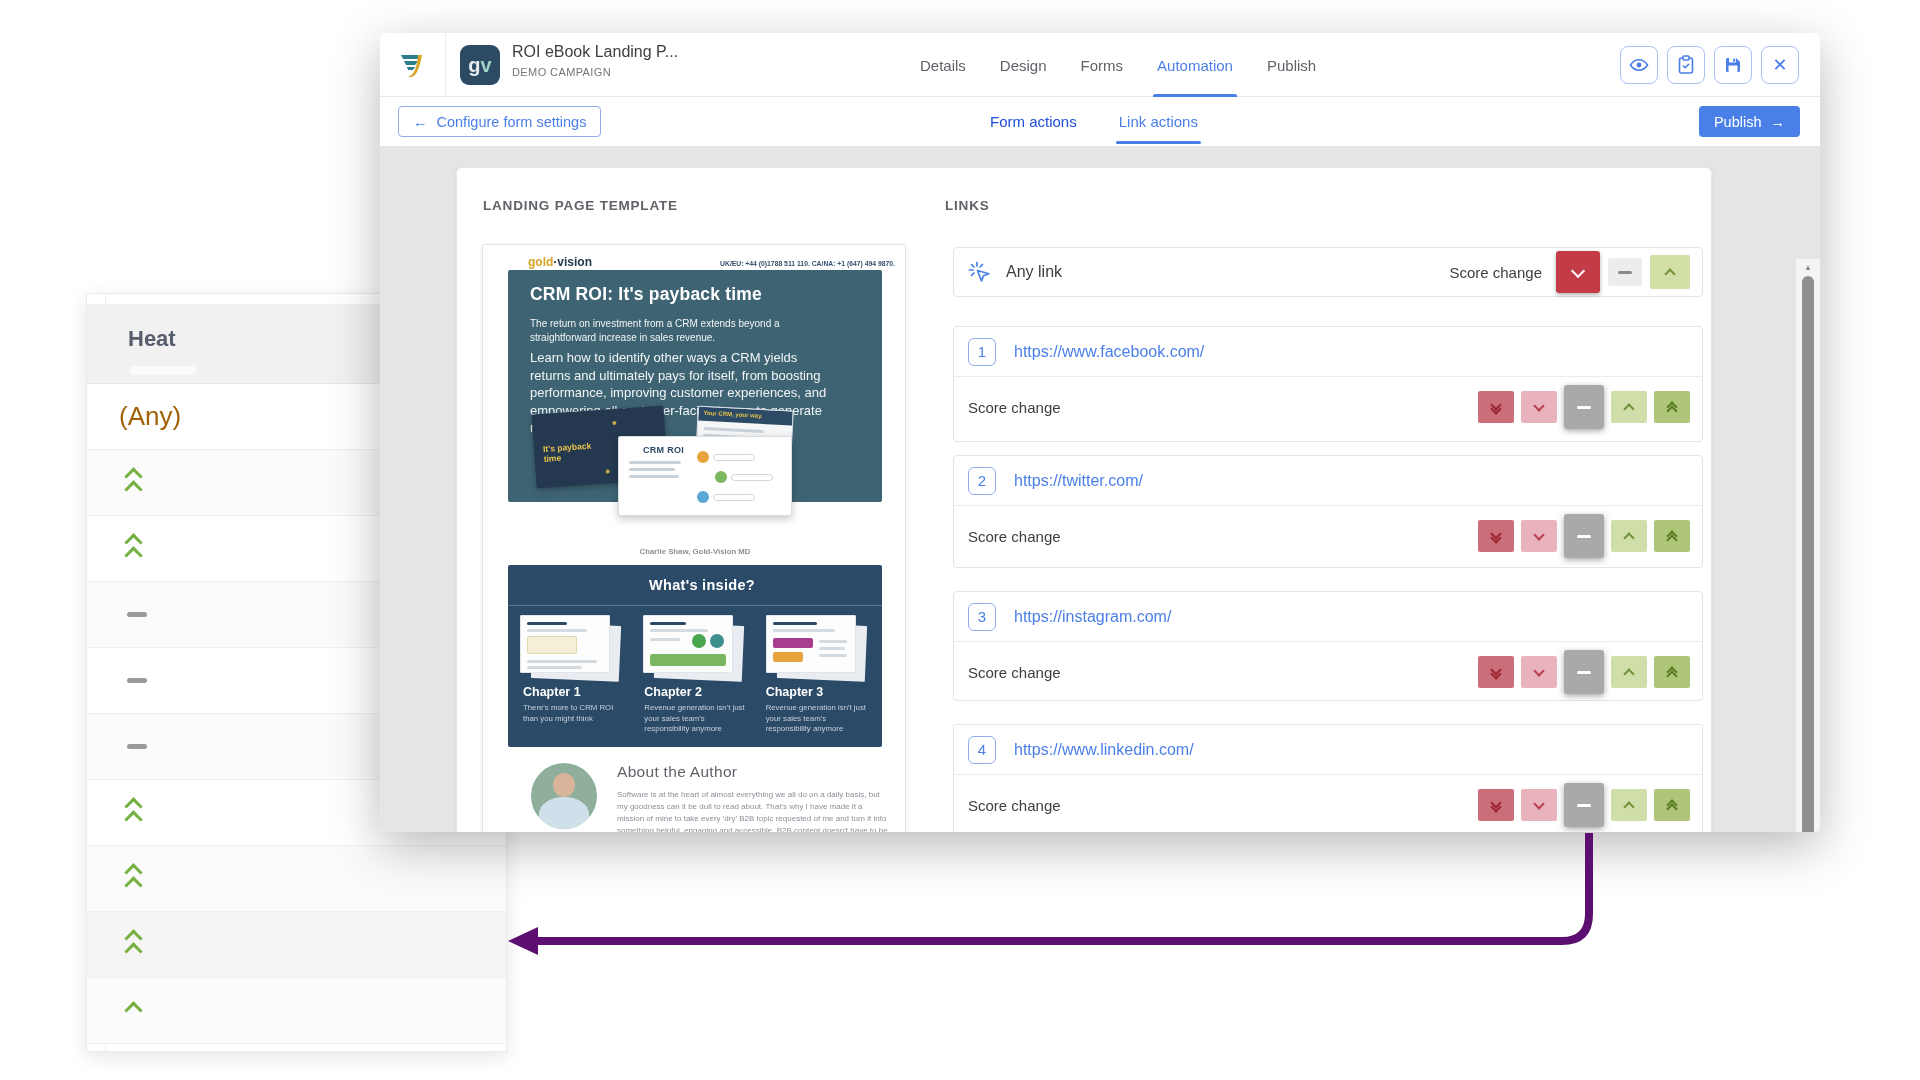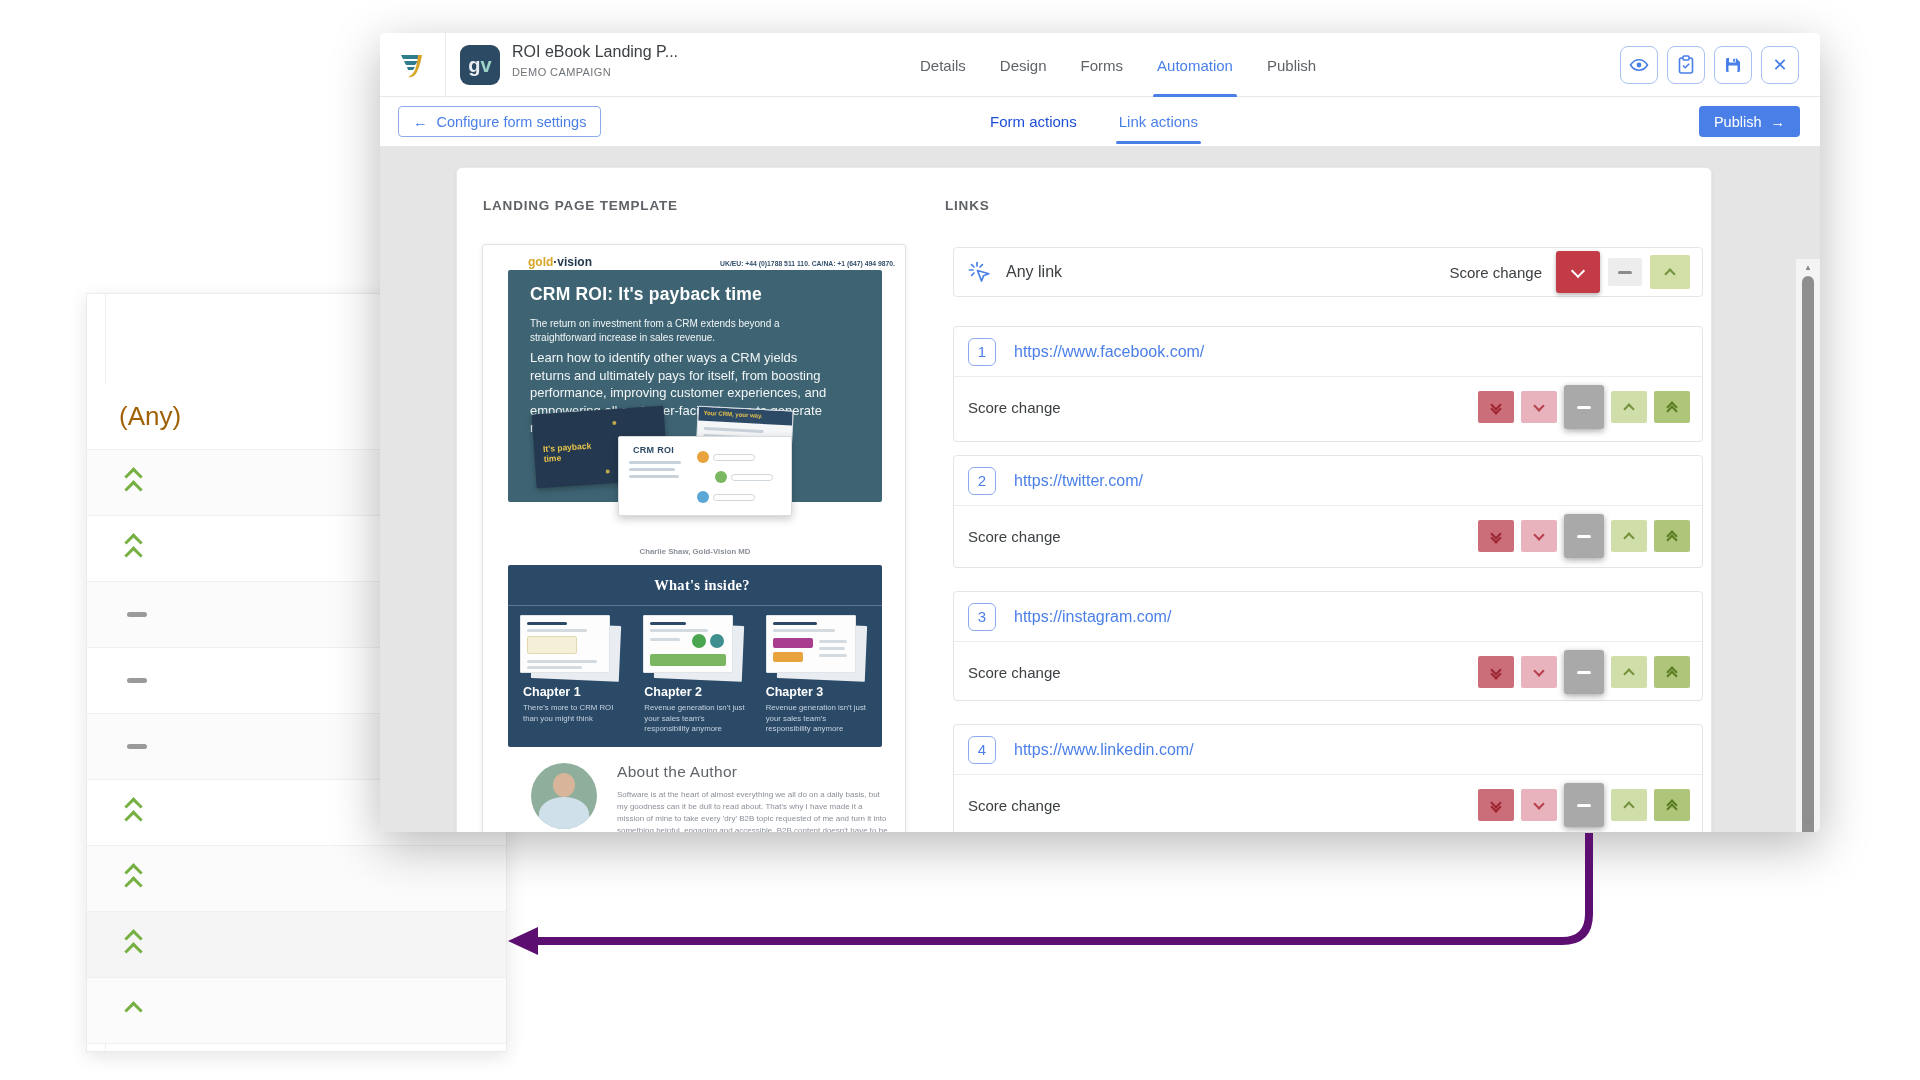--- a/index.html
+++ b/index.html
@@ -82,32 +82,32 @@
     border-radius:2px; box-shadow:0 2px 6px rgba(0,0,0,.3); overflow:hidden; }
   .cg1-txt { position:absolute; left:9px; top:30px; font-size:8.5px; font-weight:bold; color:#e8c34a; line-height:1.2; width:60px; }
   .cg1-dot { position:absolute; width:4px; height:4px; border-radius:50%; background:#e8c34a; opacity:.8; }
   .cg2 { position:absolute; left:170px; top:0px; width:96px; height:72px; background:#f4f6f8; transform:rotate(3deg);
     border:1px solid #d8dee4; border-radius:2px; overflow:hidden; }
   .cg2-head { position:absolute; left:0; top:0; right:0; height:14px; background:#2c4a66; }
   .cg2-txt { position:absolute; left:5px; top:3px; font-size:6px; font-weight:bold; color:#e8c34a; }
   .cg-line { position:absolute; height:3px; background:#c9d2da; border-radius:2px; }
   .cg3 { position:absolute; left:92px; top:28px; width:174px; height:80px; background:#ffffff; border:1px solid #d8dde2;
     border-radius:2px; box-shadow:0 3px 8px rgba(0,0,0,.22); overflow:hidden; }
-  .cg3-title { position:absolute; left:14px; top:8px; font-size:9px; font-weight:bold; color:#2c4a66; letter-spacing:.3px; }
+  .cg3-title { position:absolute; left:24px; top:8px; font-size:9px; font-weight:bold; color:#2c4a66; letter-spacing:.3px; }
   .cg3-row { position:absolute; display:flex; align-items:center; gap:4px; }
   .cg3-circ { width:12px; height:12px; border-radius:50%; }
   .cg3-pill { width:42px; height:7px; border-radius:4px; border:1px solid #cfd6dc; background:#fff; }
 
   .quote { position:absolute; left:22px; top:270px; width:380px; text-align:center; font-style:italic;
     font-size:9.5px; line-height:1.4; color:#6a6f76; }
   .quote b { color:#3f444b; }
   .quote-attr { position:absolute; left:22px; top:302px; width:380px; text-align:center; font-size:7.8px; color:#8a9097; font-weight:bold; font-style:normal; }
 
   .inside { position:absolute; left:25px; top:320px; width:374px; height:182px; background:#2b4a68; border-radius:2px; }
-  .inside-h { position:absolute; left:14px; right:0; top:12px; text-align:center; color:#fff; font-size:14.5px; font-weight:bold; letter-spacing:.3px;font-family:Liberation Serif, serif; }
+  .inside-h { position:absolute; left:14px; right:0; top:12px; text-align:center; color:#fff; font-size:14.5px; font-weight:bold; letter-spacing:.3px; }
   .inside-hr { position:absolute; left:0; right:0; top:40px; border-top:1px solid rgba(255,255,255,.25); }
   .thumb { position:absolute; top:50px; width:112px; height:66px; }
   .thumb .tb-back { position:absolute; left:16px; top:9px; width:88px; height:56px; background:#e9edf1; transform:rotate(2.5deg); border-radius:1px; }
   .thumb .tb-front { position:absolute; left:4px; top:0px; width:90px; height:58px; background:#fdfdfd; border:1px solid #e0e5ea; border-radius:1px; overflow:hidden; }
   .tb-line { position:absolute; height:3px; background:#d3dae0; border-radius:2px; }
   .tb-accent { position:absolute; border-radius:2px; }
   .chapters { position:absolute; left:0; top:120px; width:364px; display:flex; }
   .chapter { width:118px; margin-left:15px; }
   .ch-title { font-size:12.5px; font-weight:bold; color:#ffffff; }
   .ch-text { margin-top:4px; font-size:7.8px; line-height:1.35; color:#c6d2de; }
@@ -167,20 +167,24 @@
   
   .arrow-svg { position:absolute; left:0; top:0; width:1920px; height:1080px; z-index:20; pointer-events:none; }
 </style>
 </head>
 <body>
 
 <div id="stage">
 
   <div class="heat-panel">
     <div class="heat-colline"></div>
+    <div class="heat-header">
+      <div class="heat-title">Heat</div>
+      <div class="heat-ghost"></div>
+    </div>
     <div class="heat-rows">
       <div class="heat-row">
         <span class="heat-any">(Any)</span>
       </div>
       <div class="heat-row">
         <span class="k-stack">
             <span class="cvg"></span>
             <span class="cvg cvg2"></span>
           </span>
       </div>

